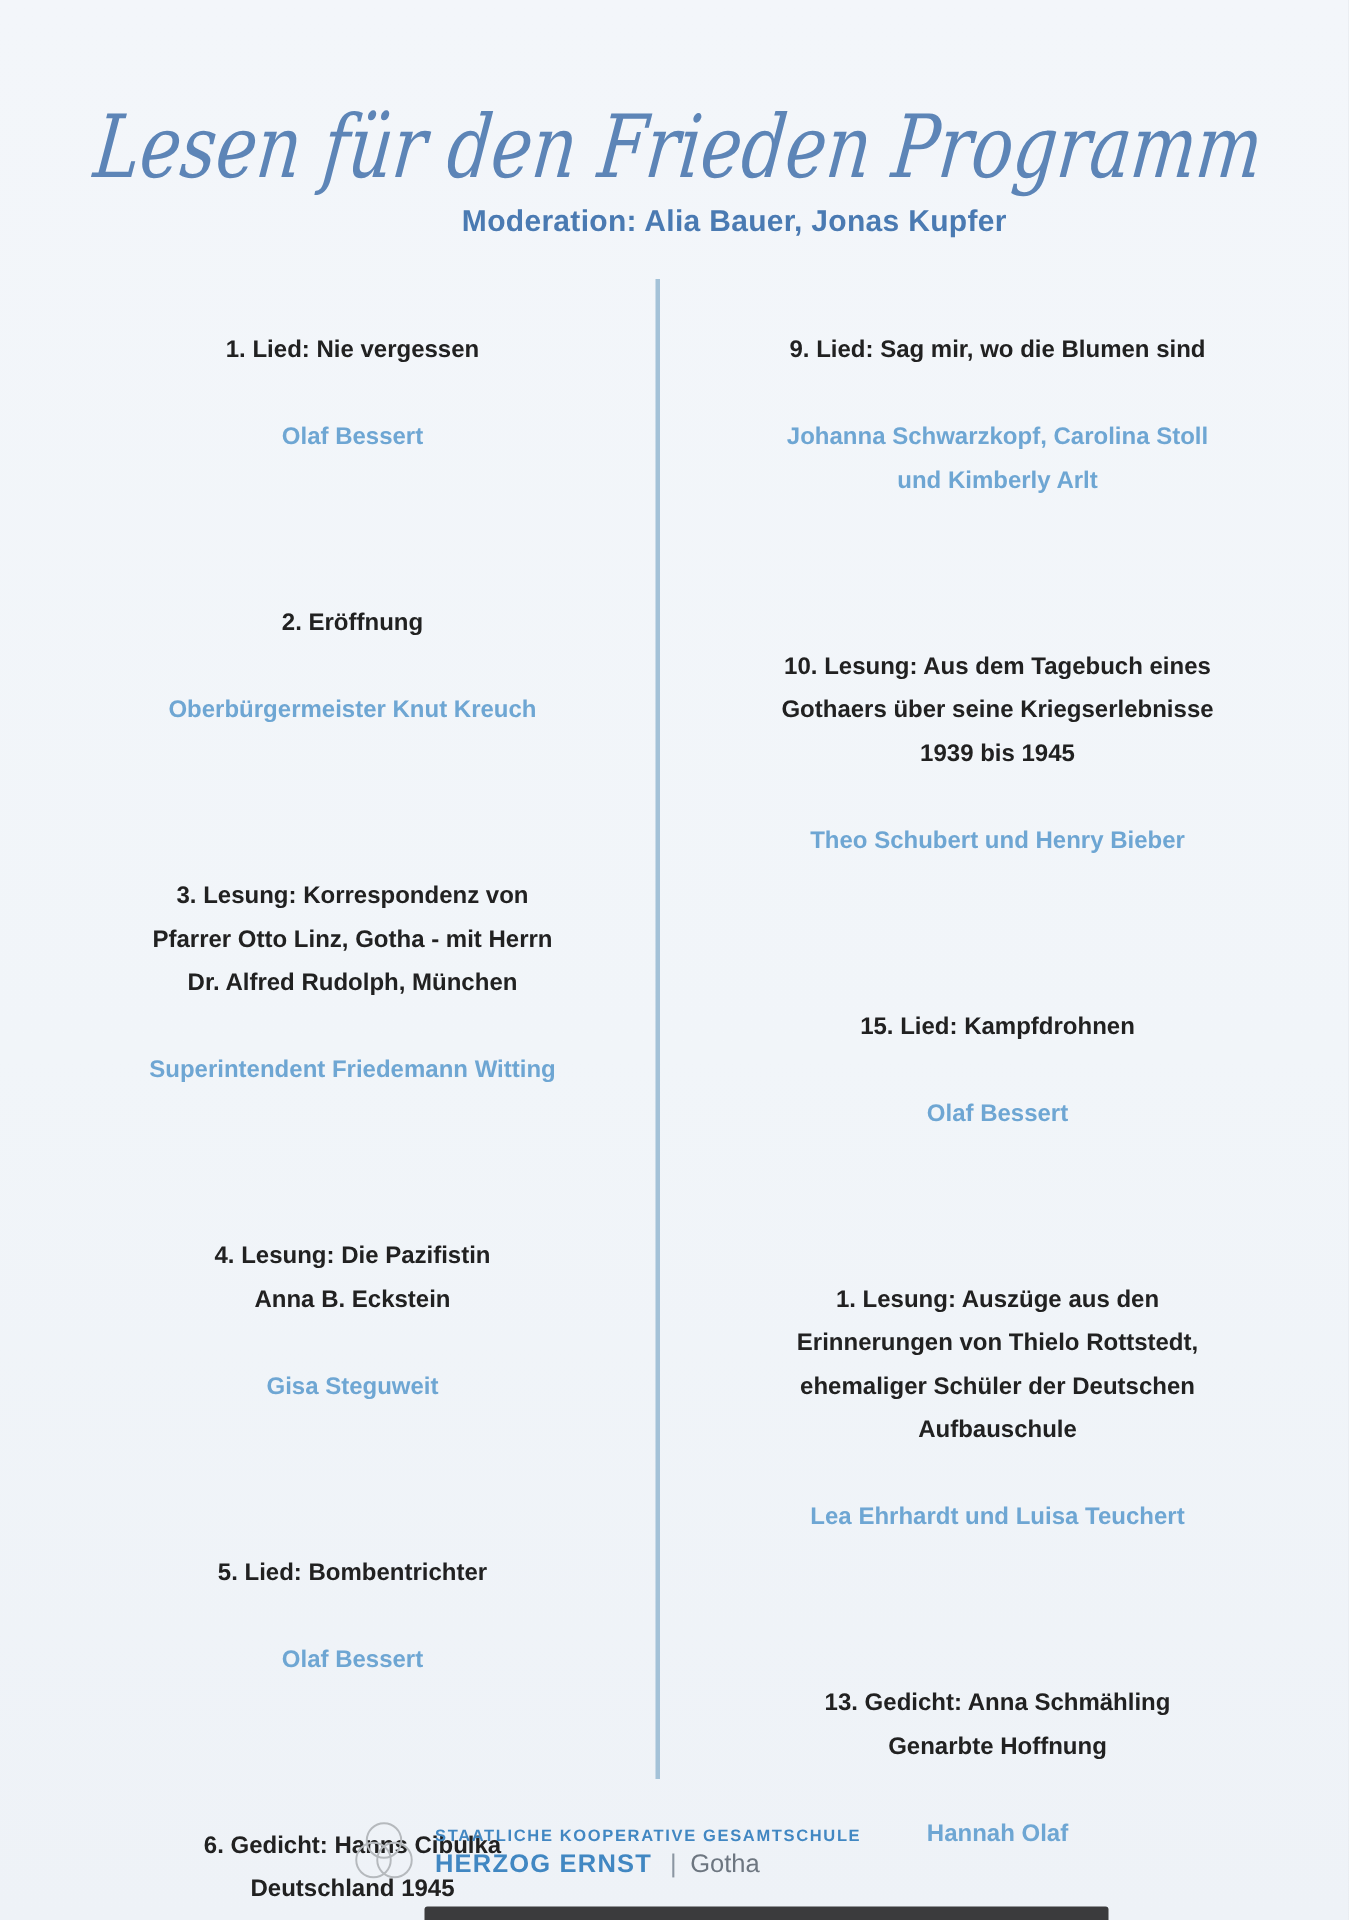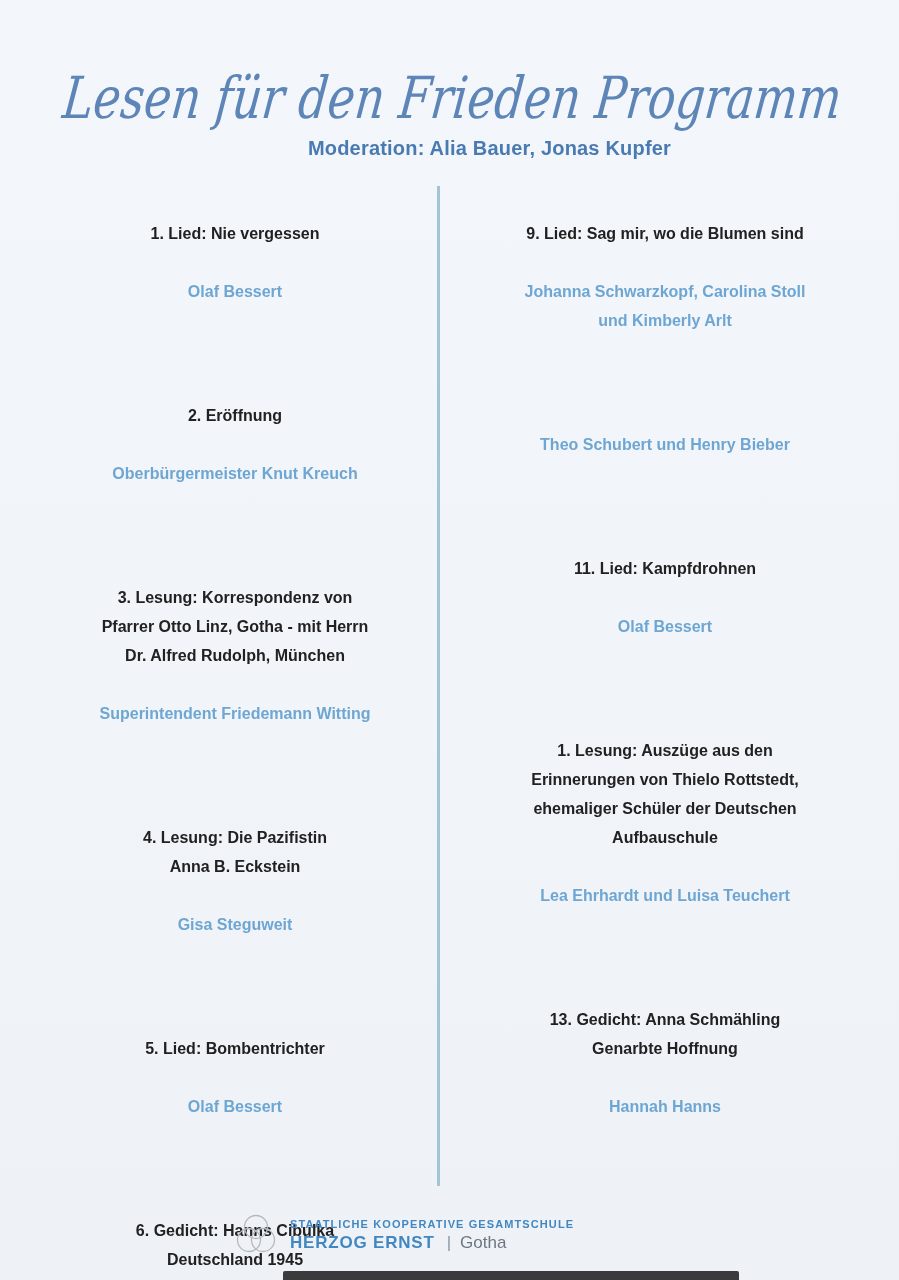--- a/index.html
+++ b/index.html
@@ -153,37 +153,40 @@
 
   <div class="divider"></div>
 
   <div class="column right">
     <div class="item">
       <div class="item-title">9. Lied: Sag mir, wo die Blumen sind</div>
       <div class="item-performers">Johanna Schwarzkopf, Carolina Stoll
 und Kimberly Arlt</div>
     </div>
     <div class="item">
+      <div class="item-title">10. Lesung: Aus dem Tagebuch eines
+Gothaers über seine Kriegserlebnisse
+1939 bis 1945</div>
       <div class="item-performers">Theo Schubert und Henry Bieber</div>
     </div>
     <div class="item">
-      <div class="item-title">11. Lied: Kampfdrohnen</div>
+      <div class="item-title">15. Lied: Kampfdrohnen</div>
       <div class="item-performers">Olaf Bessert</div>
     </div>
     <div class="item">
       <div class="item-title">1. Lesung: Auszüge aus den
 Erinnerungen von Thielo Rottstedt,
 ehemaliger Schüler der Deutschen
 Aufbauschule</div>
       <div class="item-performers">Lea Ehrhardt und Luisa Teuchert</div>
     </div>
     <div class="item">
       <div class="item-title">13. Gedicht: Anna Schmähling
 Genarbte Hoffnung</div>
-      <div class="item-performers">Hannah Hanns</div>
+      <div class="item-performers">Hannah Olaf</div>
     </div>
 
   </div>
 
   <div class="footer">
     <svg class="footer-logo" width="48" height="46" viewBox="0 0 48 46">
       <circle cx="24" cy="15" r="11.5" fill="none" stroke="#b5b9bd" stroke-width="1.3"></circle>
       <circle cx="17" cy="28" r="11.5" fill="none" stroke="#b5b9bd" stroke-width="1.3"></circle>
       <circle cx="31" cy="28" r="11.5" fill="none" stroke="#b5b9bd" stroke-width="1.3"></circle>
     </svg>

